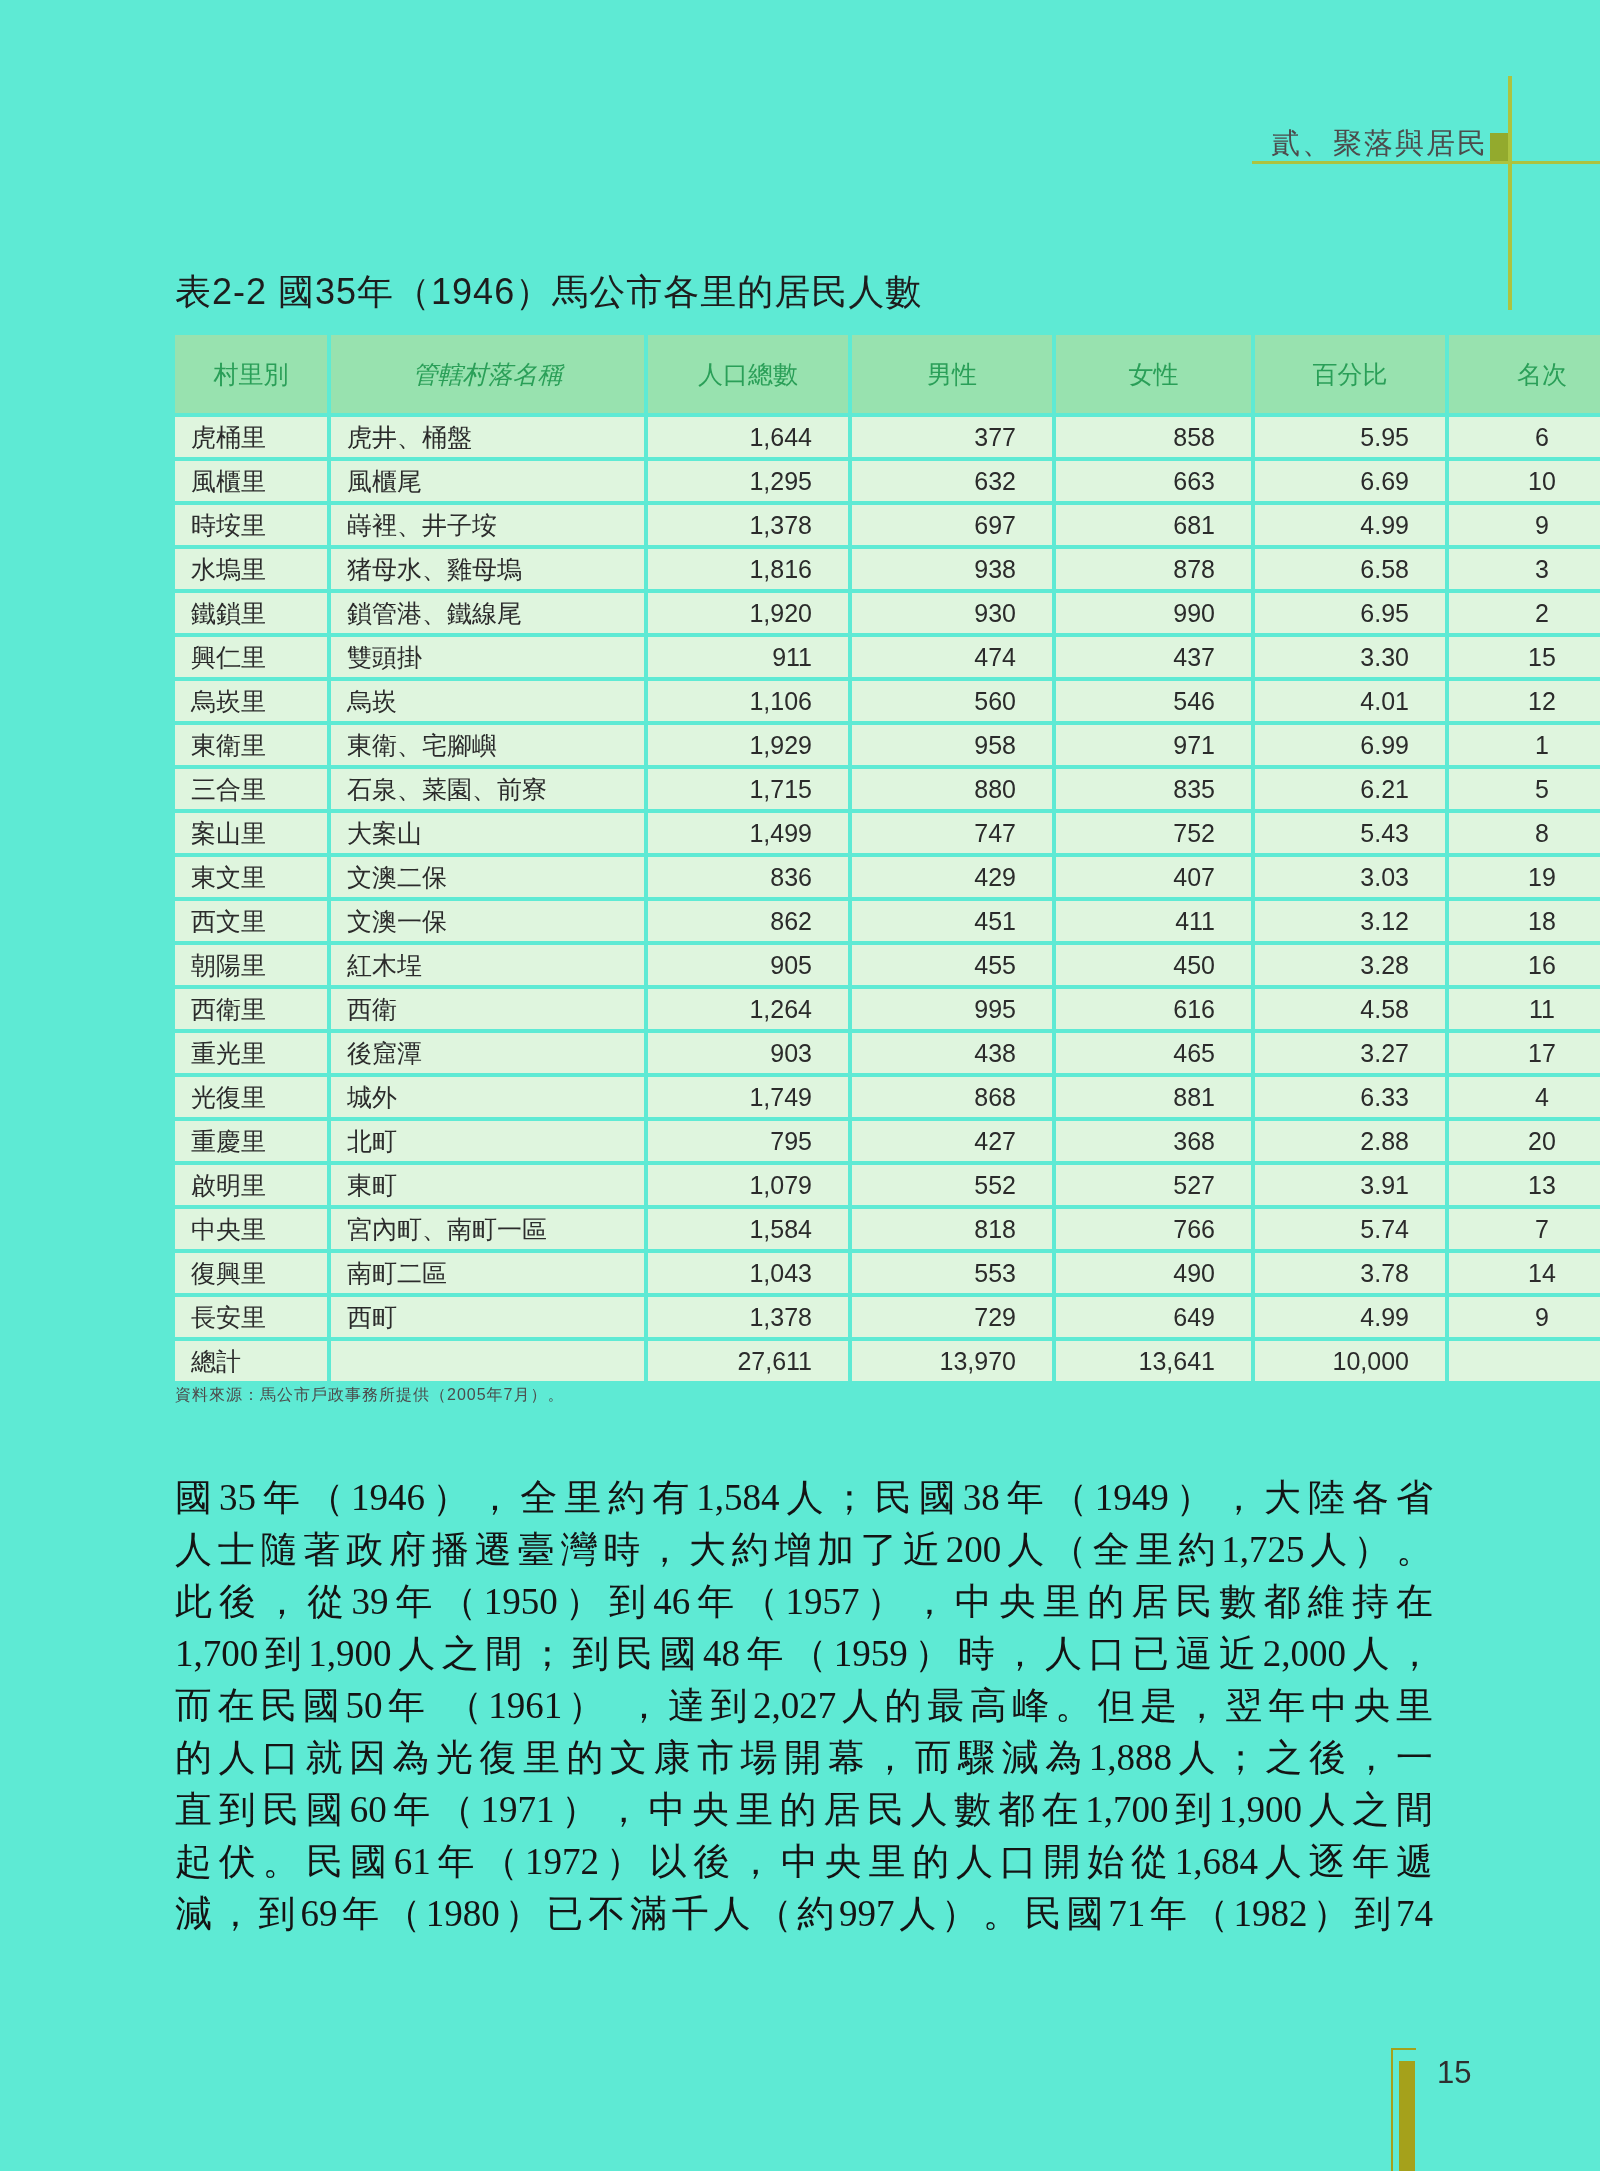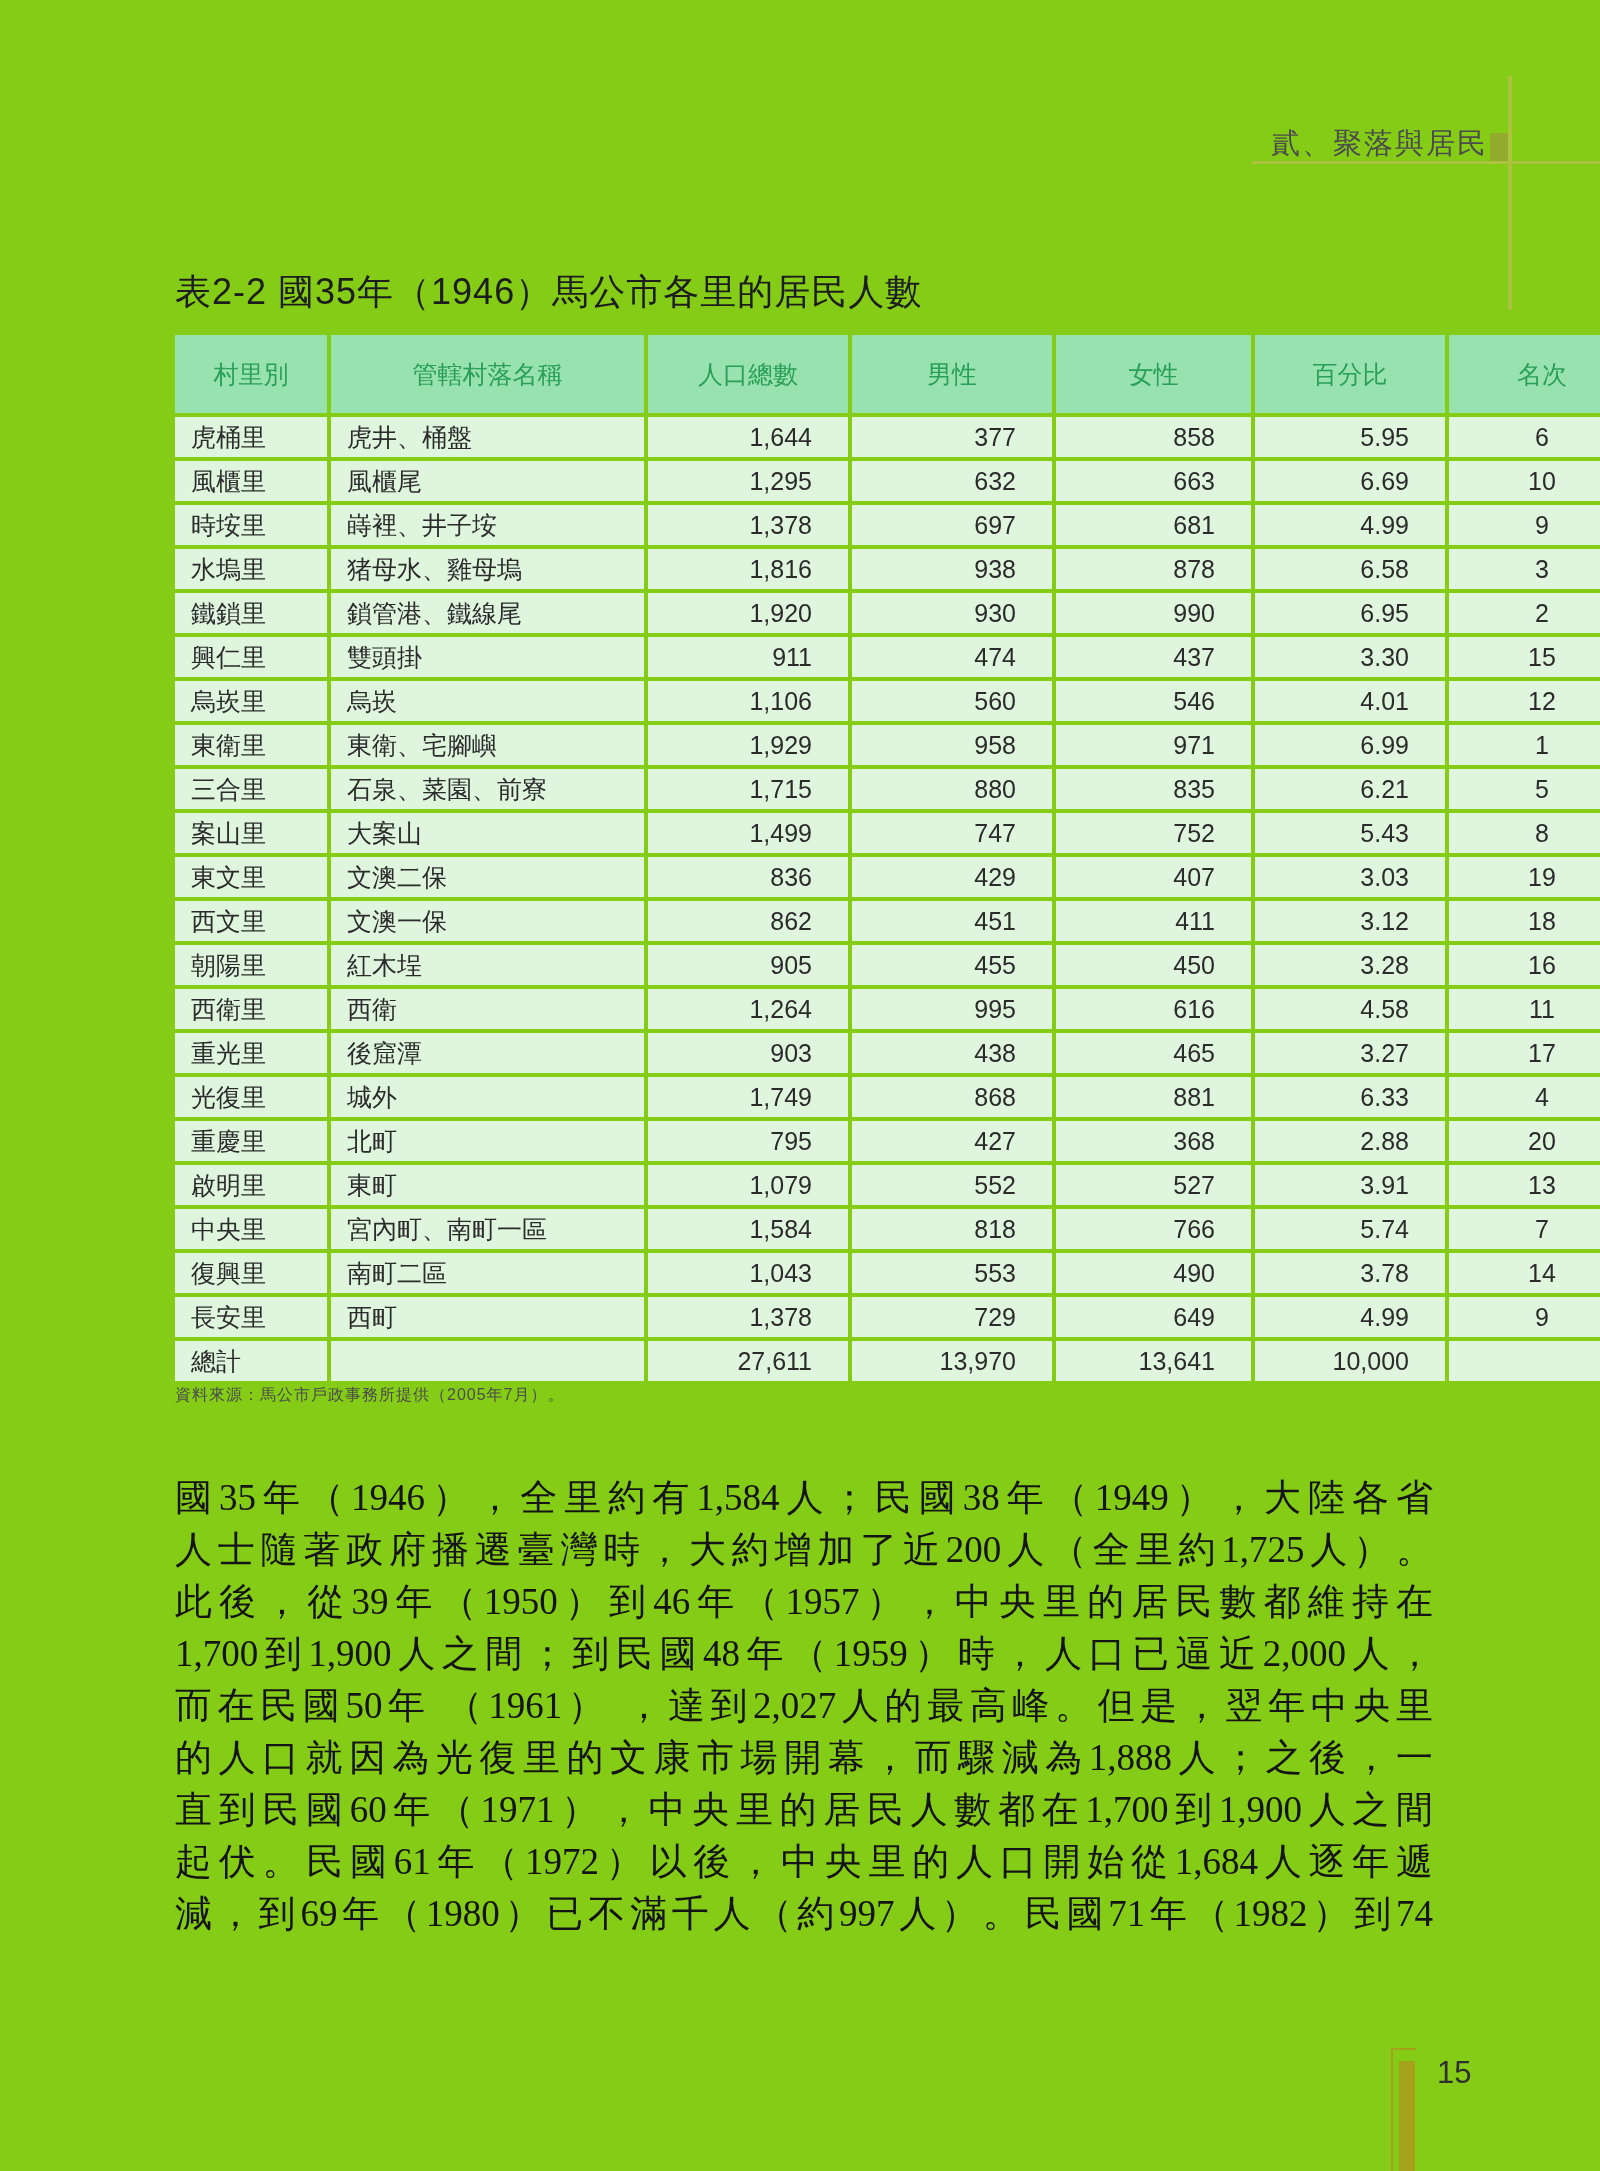--- a/index.html
+++ b/index.html
@@ -1,17 +1,17 @@
 <!DOCTYPE html>
 <html><head>
 <meta charset="utf-8">
 <style>
   html,body{margin:0;padding:0;background:#e8e8e8;}
   .page{
-    position:relative;width:1600px;height:2171px;background:#84cc16;
+    position:relative;width:1600px;height:2171px;background:#5eead4;
     font-family:"Liberation Sans","DejaVu Sans",sans-serif;overflow:hidden;margin:0 auto;
   }
   
   .section-header{
     position:absolute;top:124px;right:112px;
     font-family:"Liberation Serif","DejaVu Serif",serif;
     font-size:29px;color:#4c4c4c;letter-spacing:2px;white-space:nowrap;
   }
   .header-rule-h{position:absolute;left:1252px;top:161px;width:348px;height:3px;background:#adc33f;}
   .header-rule-v{position:absolute;left:1508px;top:76px;width:4px;height:234px;background:#adc33f;}
@@ -27,21 +27,21 @@
   }
   table.pop th{
     background:#98e2af;color:#2a9f58;font-weight:normal;font-size:25px;
     height:46px;text-align:center;padding:16px;
   }
   table.pop td{
     background:#dff5de;color:#2b2b2b;font-size:25px;height:40px;padding:0;
     overflow:hidden;white-space:nowrap;
   }
   table.pop th:nth-child(1){width:120px;}
-  table.pop th:nth-child(2){width:281px;}
+  table.pop th:nth-child(2){width:281px;font-style:italic;}
   table.pop th:nth-child(3){width:168px;}
   table.pop th:nth-child(4){width:168px;}
   table.pop th:nth-child(5){width:163px;}
   table.pop th:nth-child(6){width:158px;}
   table.pop th:nth-child(7){width:154px;}
   table.pop td:nth-child(1),table.pop td:nth-child(2){text-align:left;padding-left:16px;}
   table.pop td:nth-child(3),table.pop td:nth-child(4),
   table.pop td:nth-child(5),table.pop td:nth-child(6){text-align:right;padding-right:36px;}
   table.pop td:nth-child(7){text-align:center;}
   .table-source{font-size:16px;color:#4c4c4c;letter-spacing:1px;}

